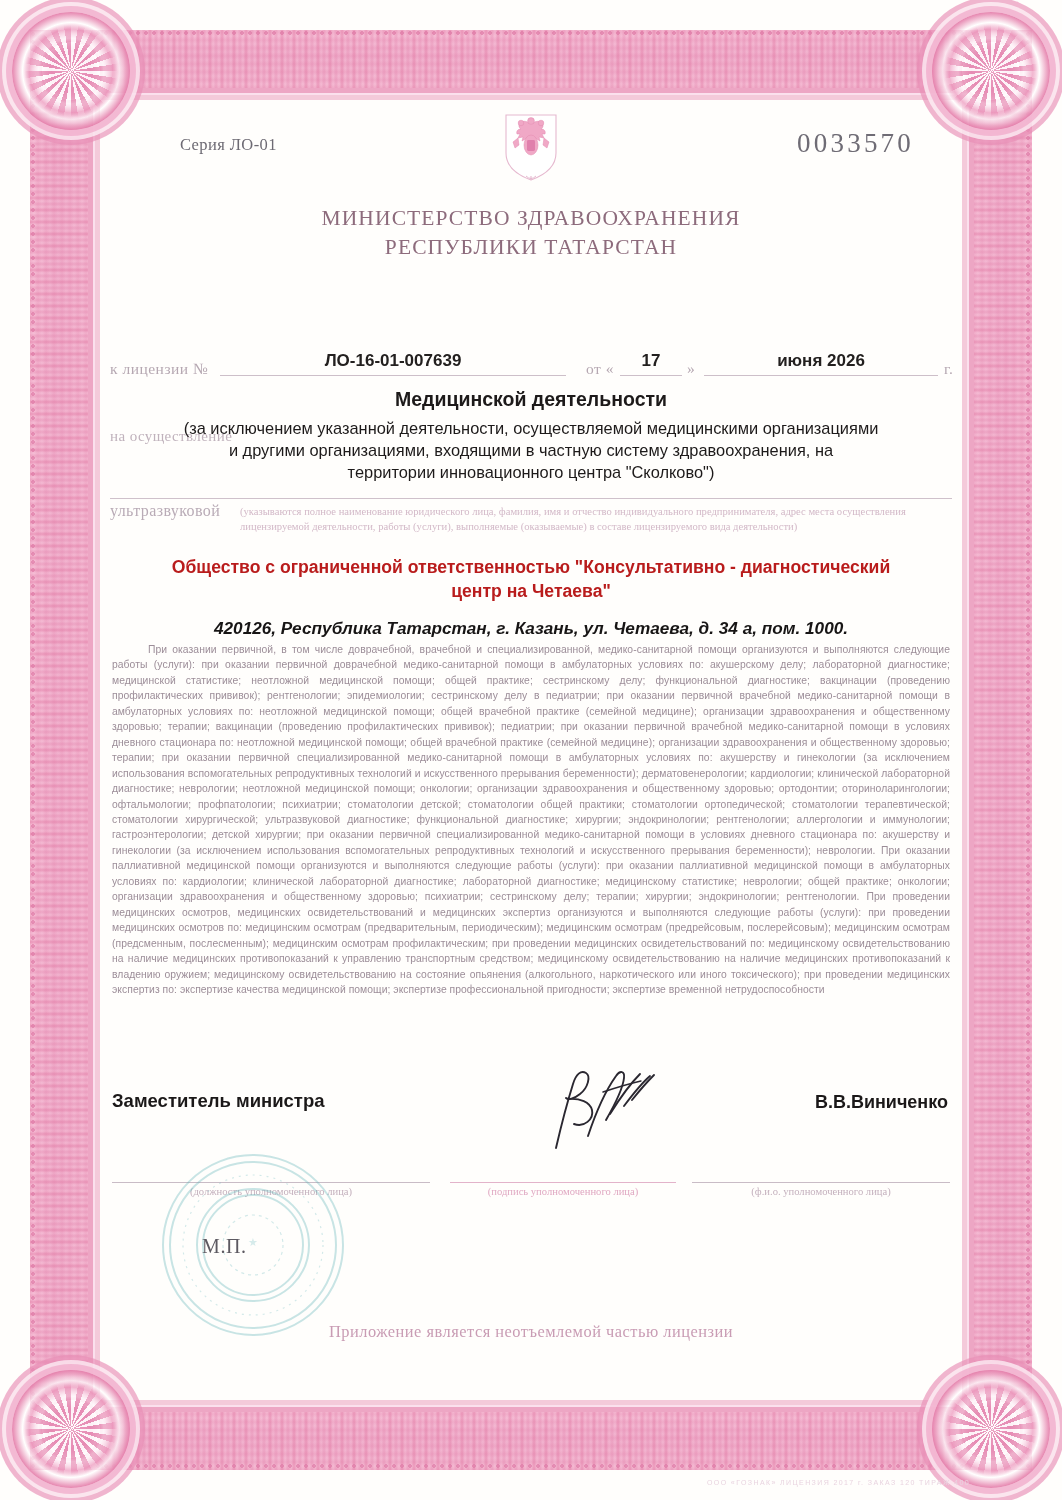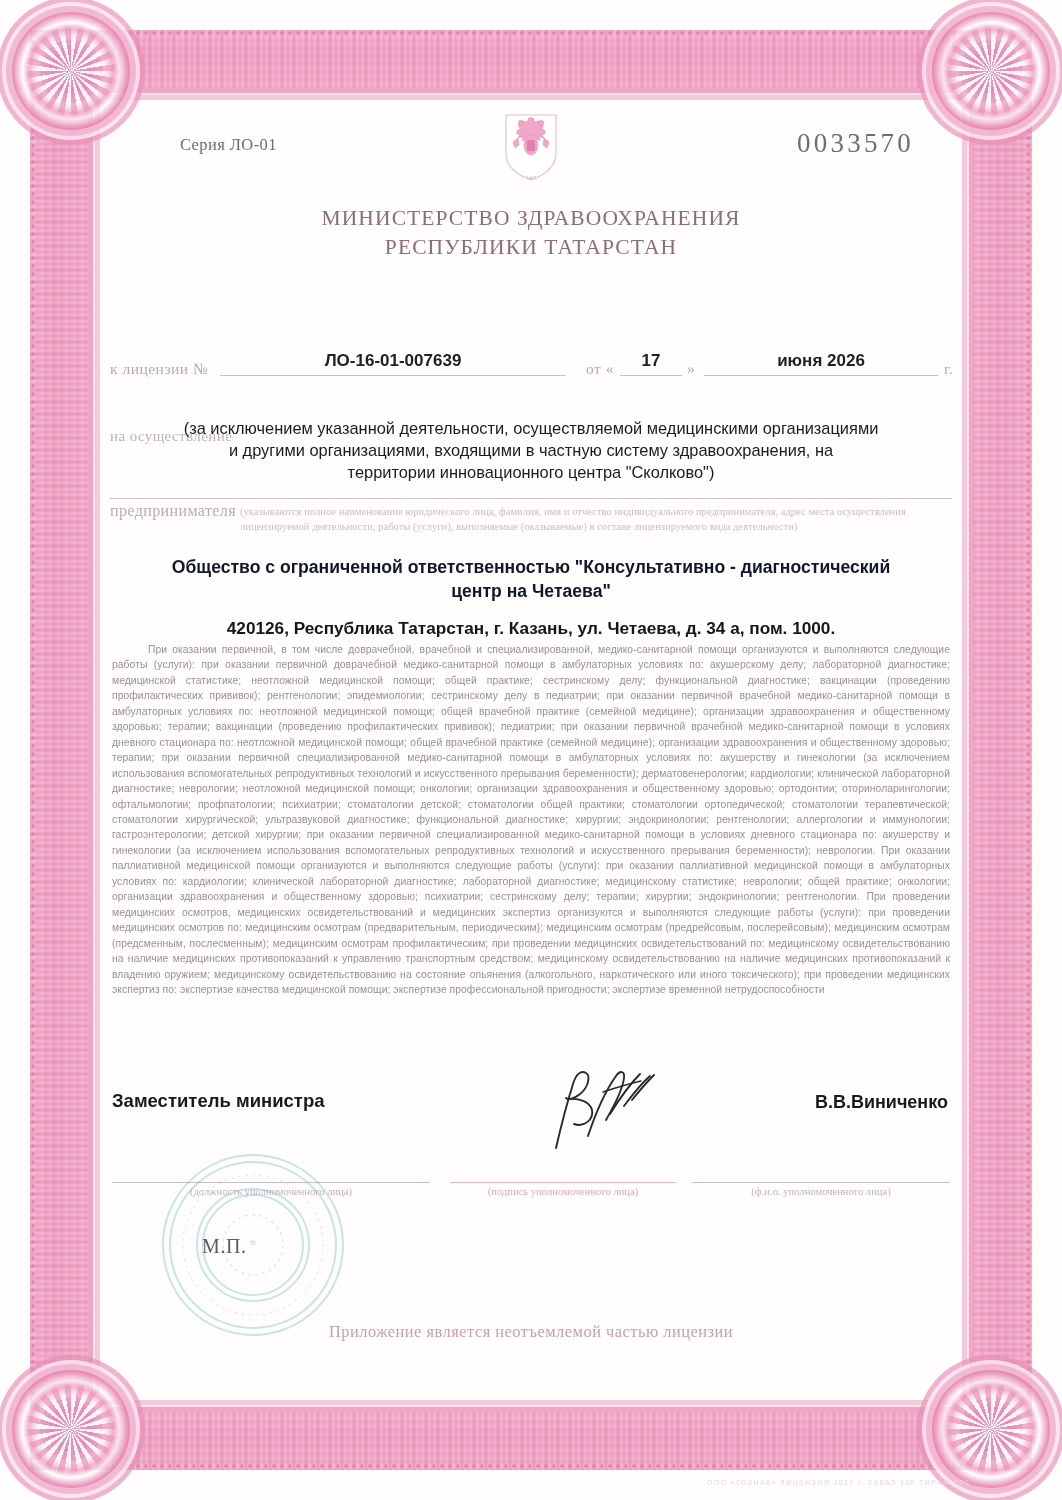--- a/index.html
+++ b/index.html
@@ -263,30 +263,31 @@
   }
 
   .org-name {
     position: absolute;
     left: 8px; right: 8px; top: 455px;
     text-align: center;
     font-family: "Liberation Sans", sans-serif;
     font-weight: bold;
     font-size: 17.6px;
     line-height: 1.38;
-    color: #0f172a;
+    color: #b91c1c;
   }
   .org-addr {
     position: absolute;
     left: 0; right: 0; top: 518px;
     text-align: center;
     font-family: "Liberation Sans", sans-serif;
     font-weight: bold;
     font-size: 17.2px;
     color: #171515;
+    font-style: italic;
   }
 
   .body-text {
     position: absolute;
     left: 2px; right: 2px; top: 542px;
     text-align: justify;
     text-indent: 36px;
     font-family: "Liberation Sans", sans-serif;
     font-size: 10.35px;
     line-height: 1.495;
@@ -433,29 +434,30 @@
 
       <div class="lbl" style="left:476px">от  «</div>
       <div class="uline" style="left:510px; width:62px;"></div>
       <div class="filled" style="left:510px; width:62px;">17</div>
       <div class="lbl" style="left:577px">»</div>
       <div class="uline" style="left:594px; width:234px;"></div>
       <div class="filled" style="left:594px; width:234px;">июня 2026</div>
       <div class="lbl" style="left:834px">г.</div>
     </div>
 
+    <div class="act-title">Медицинской деятельности</div>
     <div class="lbl-na-osush">на осуществление</div>
     <div class="act-sub">
       <div>(за исключением указанной деятельности, осуществляемой медицинскими организациями</div>
       <div>и другими организациями, входящими в частную систему здравоохранения, на</div>
       <div>территории инновационного центра "Сколково")</div>
     </div>
     <div class="uline-act"></div>
 
-    <div class="lbl-predostav">предпринимателя</div>
+    <div class="lbl-predostav">ультразвуковой</div>
     <div class="hint">(указываются полное наименование юридического лица, фамилия, имя и отчество индивидуального предпринимателя, адрес места осуществления лицензируемой деятельности, работы (услуги), выполняемые (оказываемые) в составе лицензируемого вида деятельности)</div>
 
     <div class="org-name">
       <div>Общество с ограниченной ответственностью "Консультативно - диагностический</div>
       <div>центр на Четаева"</div>
     </div>
     <div class="org-addr">420126, Республика Татарстан, г. Казань, ул. Четаева, д. 34 а, пом. 1000.</div>
 
     <div class="body-text">При оказании первичной, в том числе доврачебной, врачебной и специализированной, медико-санитарной помощи организуются и выполняются следующие работы (услуги): при оказании первичной доврачебной медико-санитарной помощи в амбулаторных условиях по: акушерскому делу; лабораторной диагностике; медицинской статистике; неотложной медицинской помощи; общей практике; сестринскому делу; функциональной диагностике; вакцинации (проведению профилактических прививок); рентгенологии; эпидемиологии; сестринскому делу в педиатрии; при оказании первичной врачебной медико-санитарной помощи в амбулаторных условиях по: неотложной медицинской помощи; общей врачебной практике (семейной медицине); организации здравоохранения и общественному здоровью; терапии; вакцинации (проведению профилактических прививок); педиатрии; при оказании первичной врачебной медико-санитарной помощи в условиях дневного стационара по: неотложной медицинской помощи; общей врачебной практике (семейной медицине); организации здравоохранения и общественному здоровью; терапии; при оказании первичной специализированной медико-санитарной помощи в амбулаторных условиях по: акушерству и гинекологии (за исключением использования вспомогательных репродуктивных технологий и искусственного прерывания беременности); дерматовенерологии; кардиологии; клинической лабораторной диагностике; неврологии; неотложной медицинской помощи; онкологии; организации здравоохранения и общественному здоровью; ортодонтии; оториноларингологии; офтальмологии; профпатологии; психиатрии; стоматологии детской; стоматологии общей практики; стоматологии ортопедической; стоматологии терапевтической; стоматологии хирургической; ультразвуковой диагностике; функциональной диагностике; хирургии; эндокринологии; рентгенологии; аллергологии и иммунологии; гастроэнтерологии; детской хирургии; при оказании первичной специализированной медико-санитарной помощи в условиях дневного стационара по: акушерству и гинекологии (за исключением использования вспомогательных репродуктивных технологий и искусственного прерывания беременности); неврологии. При оказании паллиативной медицинской помощи организуются и выполняются следующие работы (услуги): при оказании паллиативной медицинской помощи в амбулаторных условиях по: кардиологии; клинической лабораторной диагностике; лабораторной диагностике; медицинскому статистике; неврологии; общей практике; онкологии; организации здравоохранения и общественному здоровью; психиатрии; сестринскому делу; терапии; хирургии; эндокринологии; рентгенологии. При проведении медицинских осмотров, медицинских освидетельствований и медицинских экспертиз организуются и выполняются следующие работы (услуги): при проведении медицинских осмотров по: медицинским осмотрам (предварительным, периодическим); медицинским осмотрам (предрейсовым, послерейсовым); медицинским осмотрам (предсменным, послесменным); медицинским осмотрам профилактическим; при проведении медицинских освидетельствований по: медицинскому освидетельствованию на наличие медицинских противопоказаний к управлению транспортным средством; медицинскому освидетельствованию на наличие медицинских противопоказаний к владению оружием; медицинскому освидетельствованию на состояние опьянения (алкогольного, наркотического или иного токсического); при проведении медицинских экспертиз по: экспертизе качества медицинской помощи; экспертизе профессиональной пригодности; экспертизе временной нетрудоспособности</div>
 

